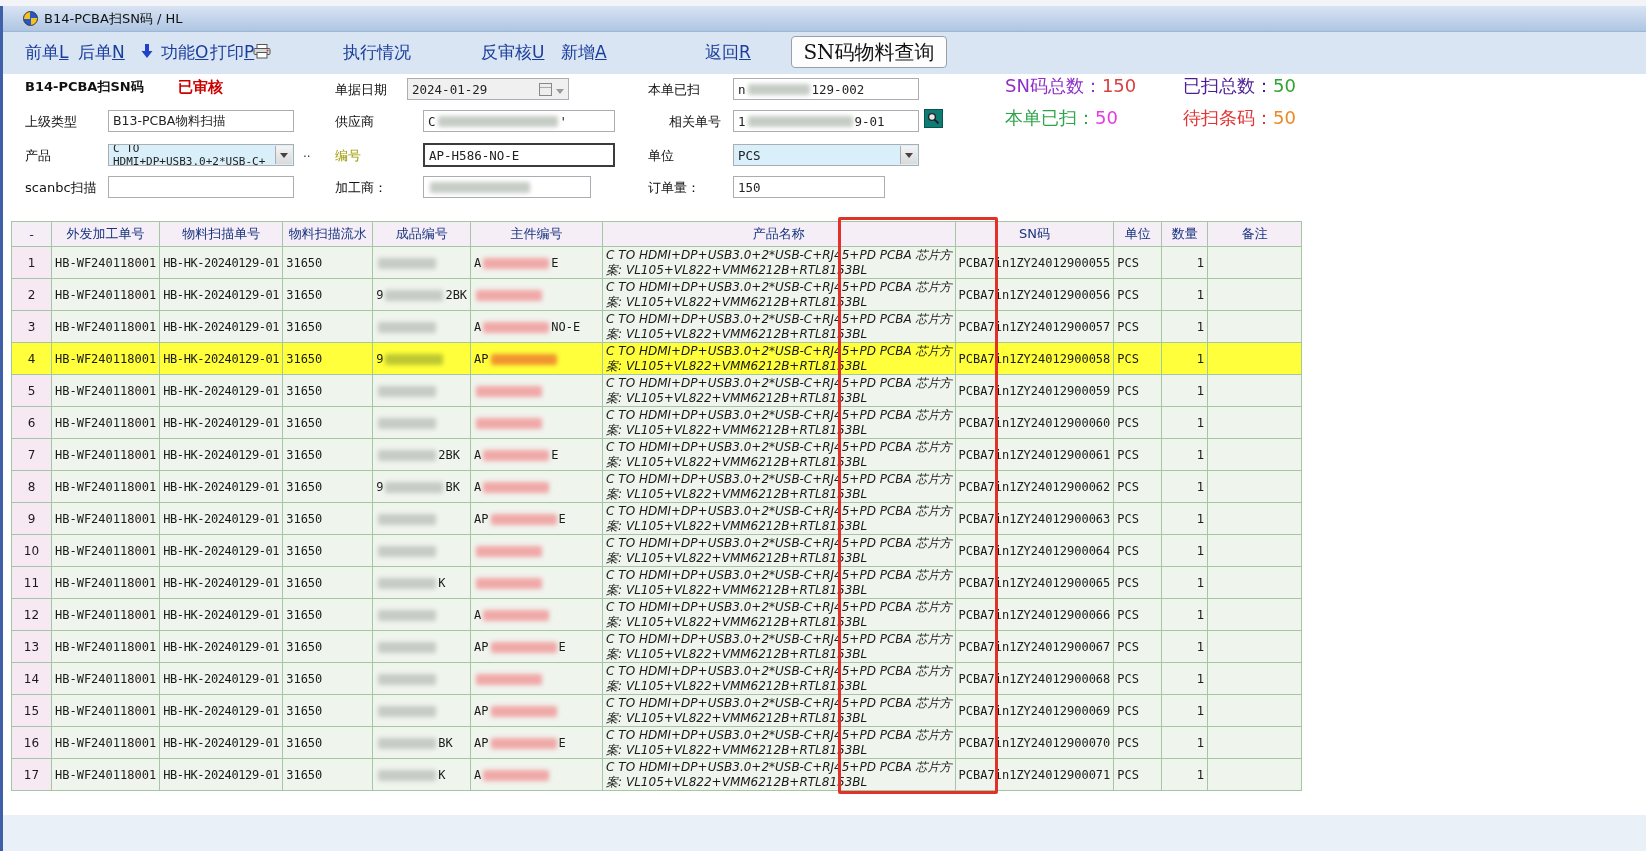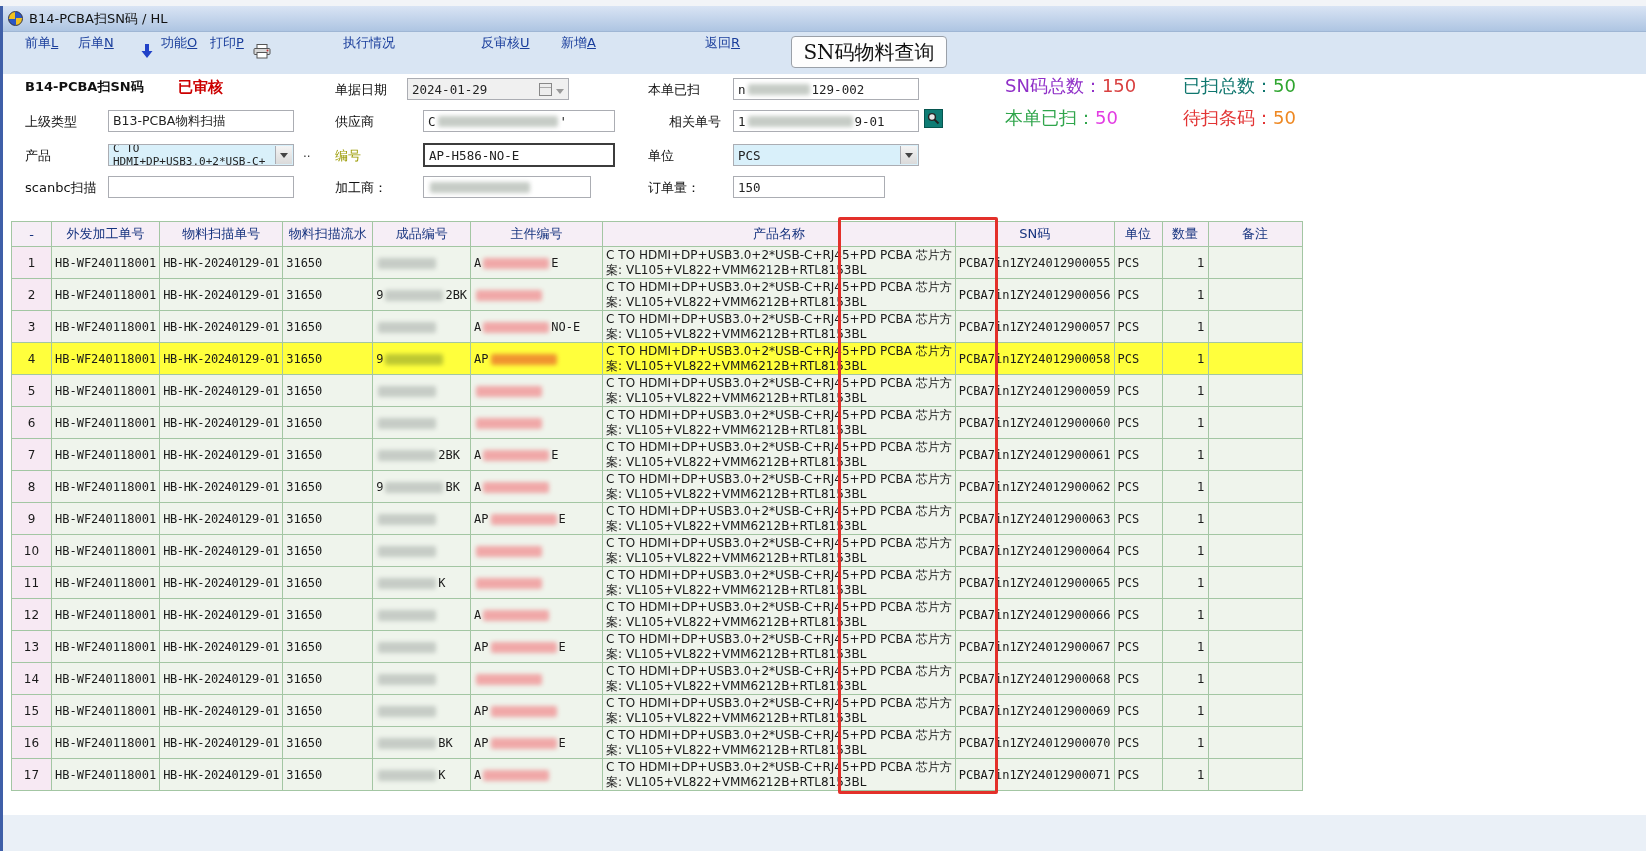--- a/index.html
+++ b/index.html
@@ -3,29 +3,29 @@
 <meta charset="utf-8">
 <style>
   * { margin:0; padding:0; box-sizing:border-box; }
   html,body { width:1646px; height:851px; overflow:hidden; background:#F2F4F7;
     font-family:"DejaVu Sans","Liberation Sans",sans-serif; }
   #win { position:absolute; left:0; top:6px; right:0; bottom:0;
     border-left:3px solid #3F5FA8; background:#fff; }
   
   #titlebar { position:absolute; left:0; top:0; width:100%; height:26px;
     background:linear-gradient(#D9E4F4,#AEC5E2); display:flex; align-items:center;
-    padding-left:5px; border-bottom:1px solid #9FB6D4; }
+    padding-left:20px; border-bottom:1px solid #9FB6D4; }
   .app-icon { width:15px; height:15px; border-radius:50%;
     background:conic-gradient(#2B56C4 0 25%, #F2C21F 25% 50%, #2B56C4 50% 75%, #F2C21F 75%);
     border:1px solid #334; margin-right:6px; }
   #title-text { font-size:13px; color:#111; }
   
   #toolbar { position:absolute; left:0; top:26px; width:100%; height:42px;
     background:#D9E5F3; }
-  .tb-item { position:absolute; top:2px; font-size:13px; color:#1A3E9C; cursor:pointer; white-space:nowrap; }
+  .tb-item { position:absolute; top:9px; font-size:17px; color:#1A3E9C; cursor:pointer; white-space:nowrap; }
   .tb-item u { text-decoration:underline; }
   #btn-snquery { position:absolute; left:788px; top:4px; width:156px; height:32px;
     background:#FDFDFD; border:1px solid #9AA0A8; border-radius:4px;
     font-size:20px; color:#111; font-family:"DejaVu Serif","Liberation Serif",serif;
     text-align:center; line-height:30px; cursor:pointer; }
   .icon-btn { position:absolute; top:12px; }
   
   #banner { position:absolute; left:1002px; top:8px; font-size:19px; font-weight:bold;
     white-space:nowrap; }
   .stat { position:absolute; font-size:18px; white-space:nowrap; }
@@ -58,21 +58,21 @@
   #grid { position:absolute; left:8px; top:215px; border-collapse:collapse;
     table-layout:fixed; }
   #grid td,#grid th { border:1px solid #A3C6A3; overflow:hidden; white-space:nowrap; }
   #grid th { height:25px; background:#F6EEF6; color:#16337F; font-size:13px; font-weight:normal; }
   #grid td { height:32px; font-size:12px; color:#1A1A1A; padding:0 3px; background:#EFF4EC; }
   td.rn { background:#F7E9F3 !important; color:#1A1A8C; text-align:center; }
   .mono { font-family:"DejaVu Sans Mono","Liberation Mono",monospace; font-size:11.5px; }
   td.scan { font-family:"DejaVu Sans Mono","Liberation Mono",monospace; font-size:11px; letter-spacing:-0.4px; }
   td.pj { background:#F0FBFB; color:#C22222; font-size:11px;
     font-family:"DejaVu Sans Mono","Liberation Mono",monospace; }
-  td.pname { background:#A9CCE3; color:#0B2D8C; font-size:11.5px; line-height:15px; padding:1px 4px; }
+  td.pname { background:#A9CCE3; color:#0B2D8C; font-size:11.5px; line-height:15px; padding:1px 4px;font-style:italic; }
   td.sn { color:#1F1FC8; font-family:"DejaVu Sans Mono","Liberation Mono",monospace; font-size:11.5px; }
   td.qty { color:#E020B8; text-align:right; padding-right:6px; }
   tr.cur td { background:#CCFFFF; }
   tr.cur td.pname { background:#CCFFFF; }
   tr.cur td.pj { background:#CCFFFF; }
   tr.cur td.selcell { background:#4153CE; color:#FFFFFF; }
   tr.sel td { background:#FFFF3C !important; color:#1A1A1A; }
   tr.sel td.rn { color:#1A1A8C; }
   tr.sel .blur { background:#BEC832; }
   tr.sel .blur.p { background:#F09430; }
@@ -108,21 +108,21 @@
           <circle cx="14.5" cy="6.5" r="1" fill="#C23333"></circle>
         </svg></span>
     <span class="tb-item" style="left:340px"><span>执行情况</span><u></u></span>
     <span class="tb-item" style="left:478px"><span>反审核</span><u>U</u></span>
     <span class="tb-item" style="left:558px"><span>新增</span><u>A</u></span>
     <span class="tb-item" style="left:702px"><span>返回</span><u>R</u></span>
     <div id="btn-snquery">SN码物料查询</div>
   </div>
 
   <div class="stat" style="left:1002px; top:68px"><b class="sl" style="color: rgb(144, 48, 200);">SN码总数：</b><b class="sv" style="color: rgb(217, 64, 64);">150</b></div>
-  <div class="stat" style="left:1180px; top:68px"><b class="sl" style="color: #0f766e;">已扫总数：</b><b class="sv" style="color: rgb(47, 165, 47);">50</b></div>
+  <div class="stat" style="left:1180px; top:68px"><b class="sl" style="color: #4c1d95;">已扫总数：</b><b class="sv" style="color: rgb(47, 165, 47);">50</b></div>
   <div class="stat" style="left:1002px; top:100px"><b class="sl" style="color: rgb(47, 165, 75);">本单已扫：</b><b class="sv" style="color: rgb(226, 60, 226);">50</b></div>
   <div class="stat" style="left:1180px; top:100px"><b class="sl" style="color: rgb(226, 52, 52);">待扫条码：</b><b class="sv" style="color: rgb(238, 136, 34);">50</b></div>
 
   <div id="doc-type">B14-PCBA扫SN码</div>
   <div id="status-appr">已审核</div>
 
   <span class="flabel" style="left:332px; top:75px">单据日期</span>
   <div class="field gray" style="left:404px; top:72px; width:162px">
     <span>2024-01-29</span>
     <span class="cal-icon"></span>

